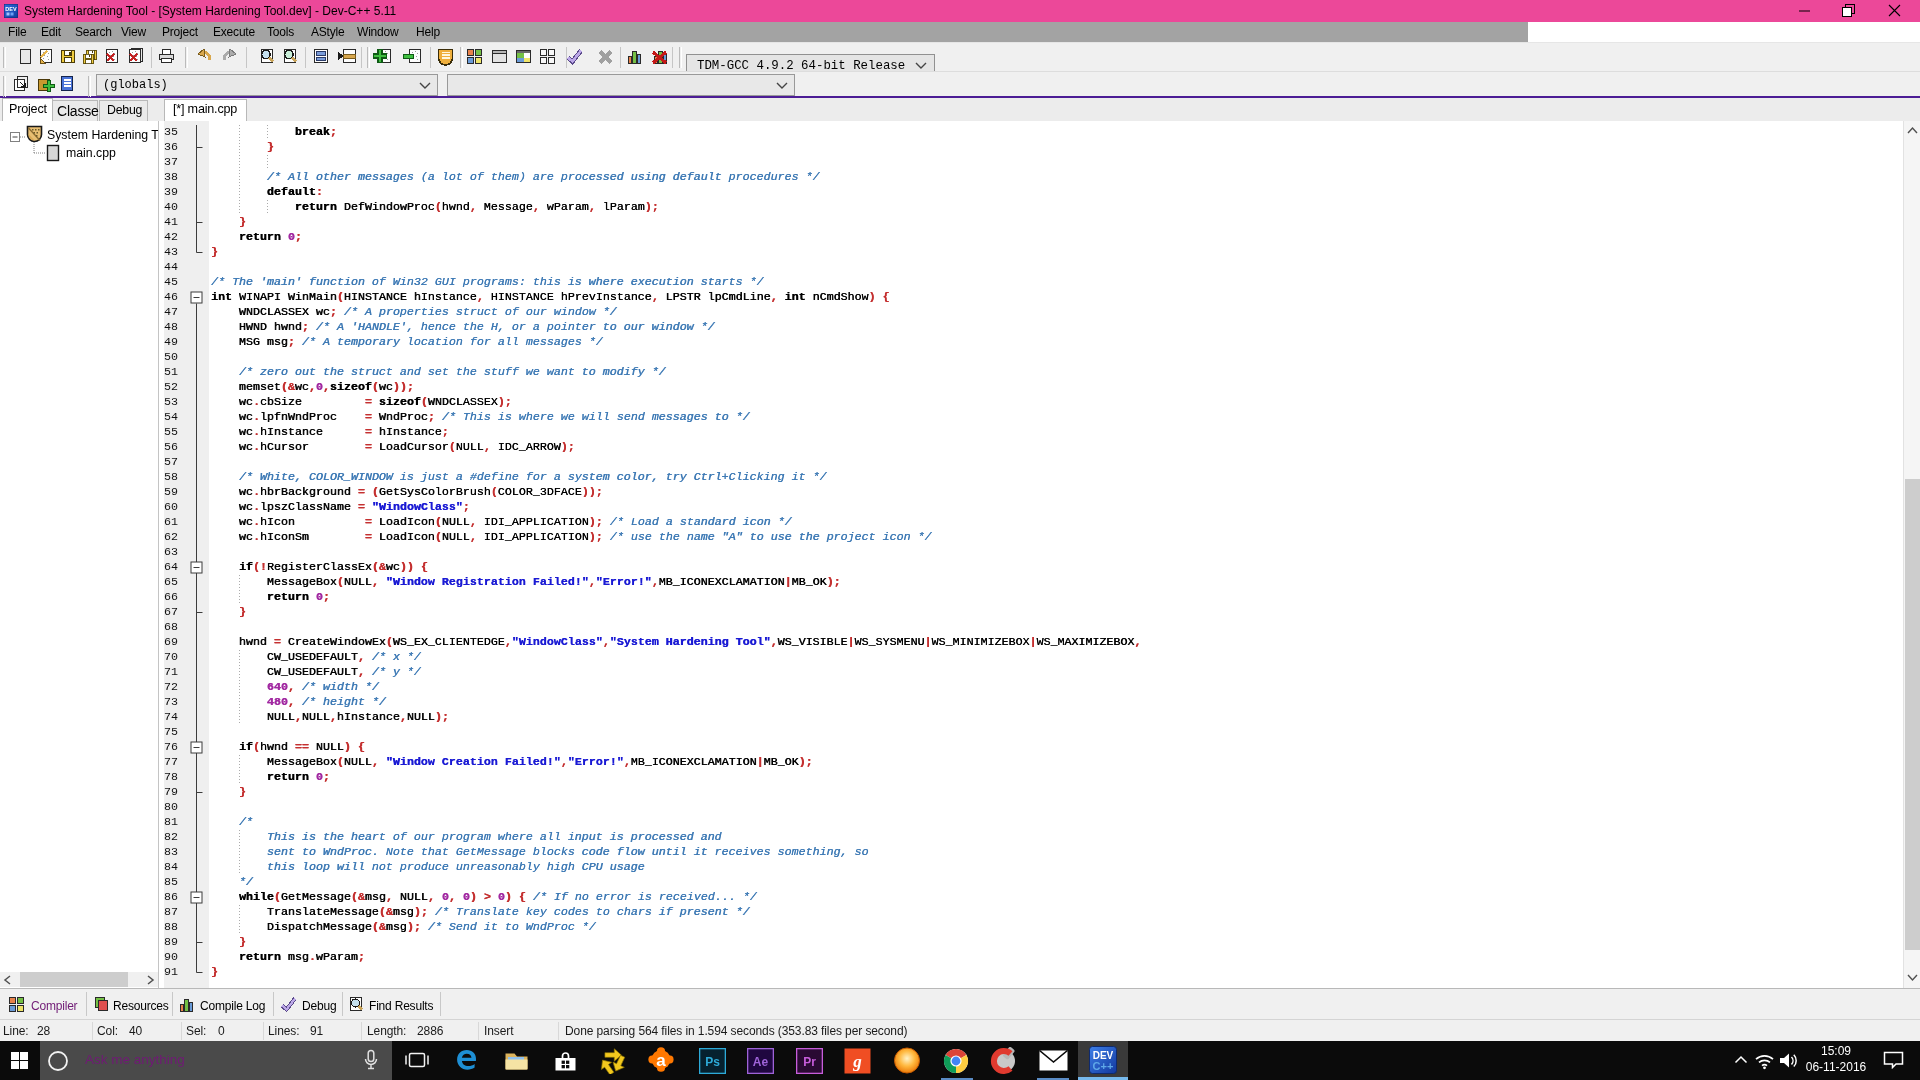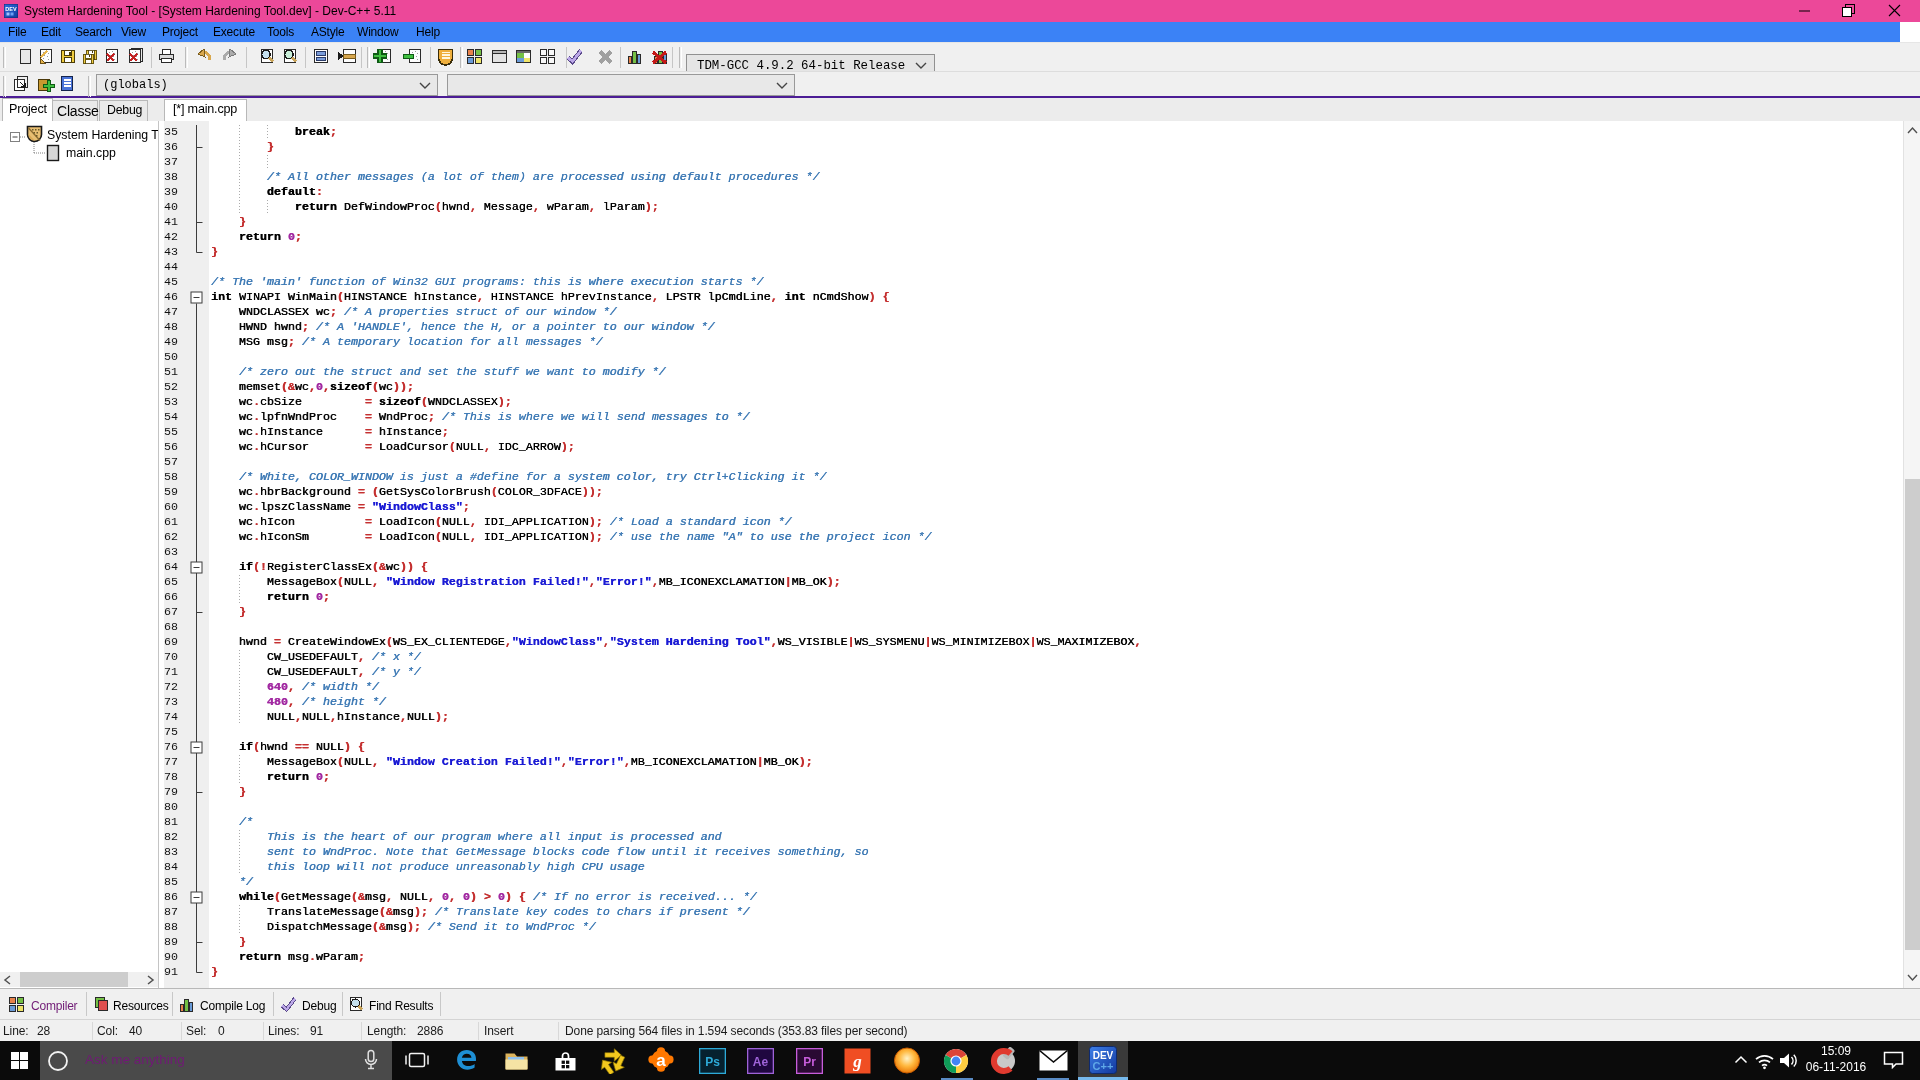--- a/index.html
+++ b/index.html
@@ -39,21 +39,21 @@
       </svg>
   <svg class="ab" style="left:1842px;top:4px" width="14" height="14">
         <rect x="3.5" y="0.5" width="9" height="9" fill="none" stroke="#000"></rect>
         <rect x="0.5" y="3.5" width="9" height="9" fill="#fff" stroke="#000"></rect>
       </svg>
   <svg class="ab" style="left:1888px;top:4px" width="14" height="14">
         <path d="M1 1 L12 12 M12 1 L1 12" stroke="#000" stroke-width="1.1"></path>
       </svg>
 </div>
 
-<div class="ab" style="left:0;top:22px;width:1900px;height:20px;background:#3b82f6">
+<div class="ab" style="left:0;top:22px;width:1528px;height:20px;background:#a3a3a3">
   <span class="ab ui" style="left:8px;top:3px">File</span>
   <span class="ab ui" style="left:41px;top:3px">Edit</span>
   <span class="ab ui" style="left:75px;top:3px">Search</span>
   <span class="ab ui" style="left:121px;top:3px">View</span>
   <span class="ab ui" style="left:162px;top:3px">Project</span>
   <span class="ab ui" style="left:213px;top:3px">Execute</span>
   <span class="ab ui" style="left:267px;top:3px">Tools</span>
   <span class="ab ui" style="left:311px;top:3px">AStyle</span>
   <span class="ab ui" style="left:357px;top:3px">Window</span>
   <span class="ab ui" style="left:416px;top:3px">Help</span>

